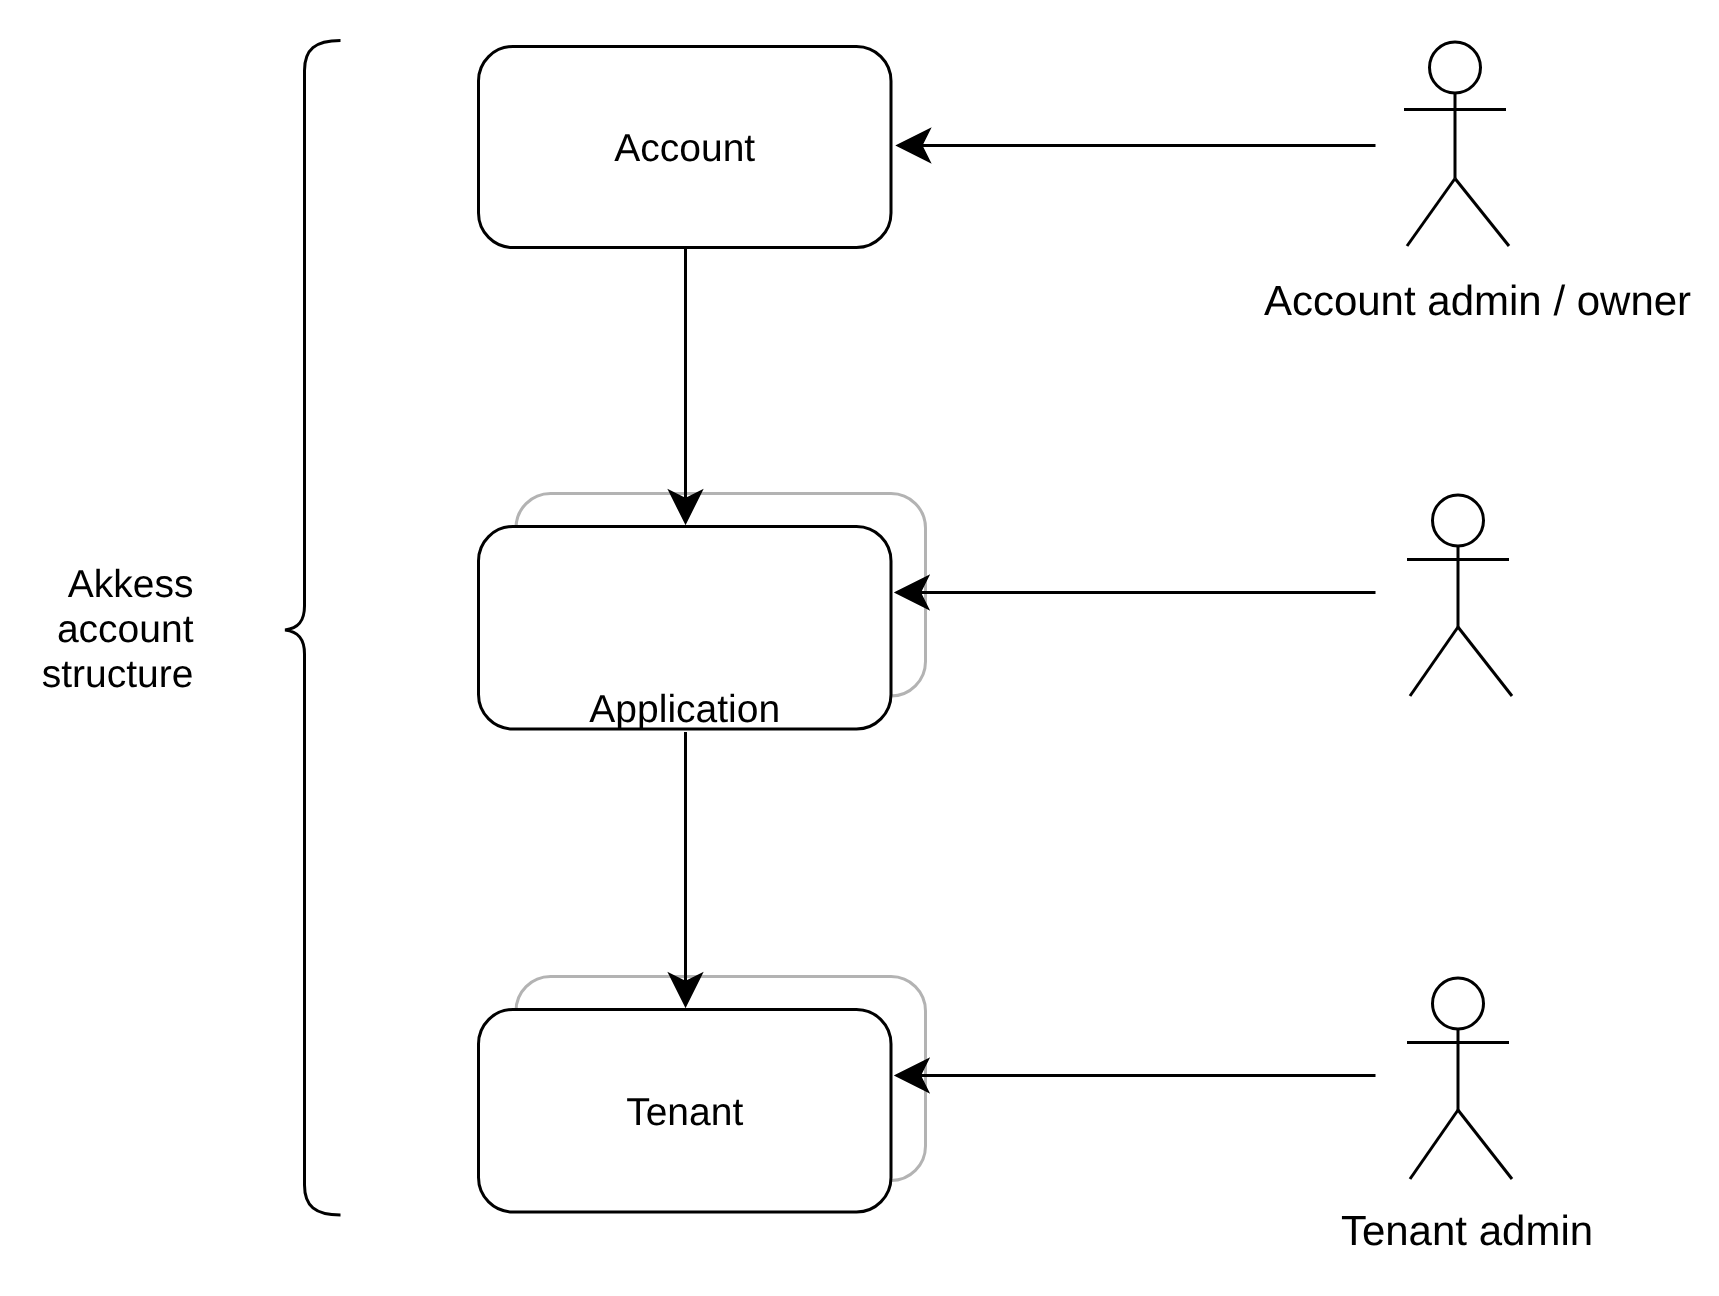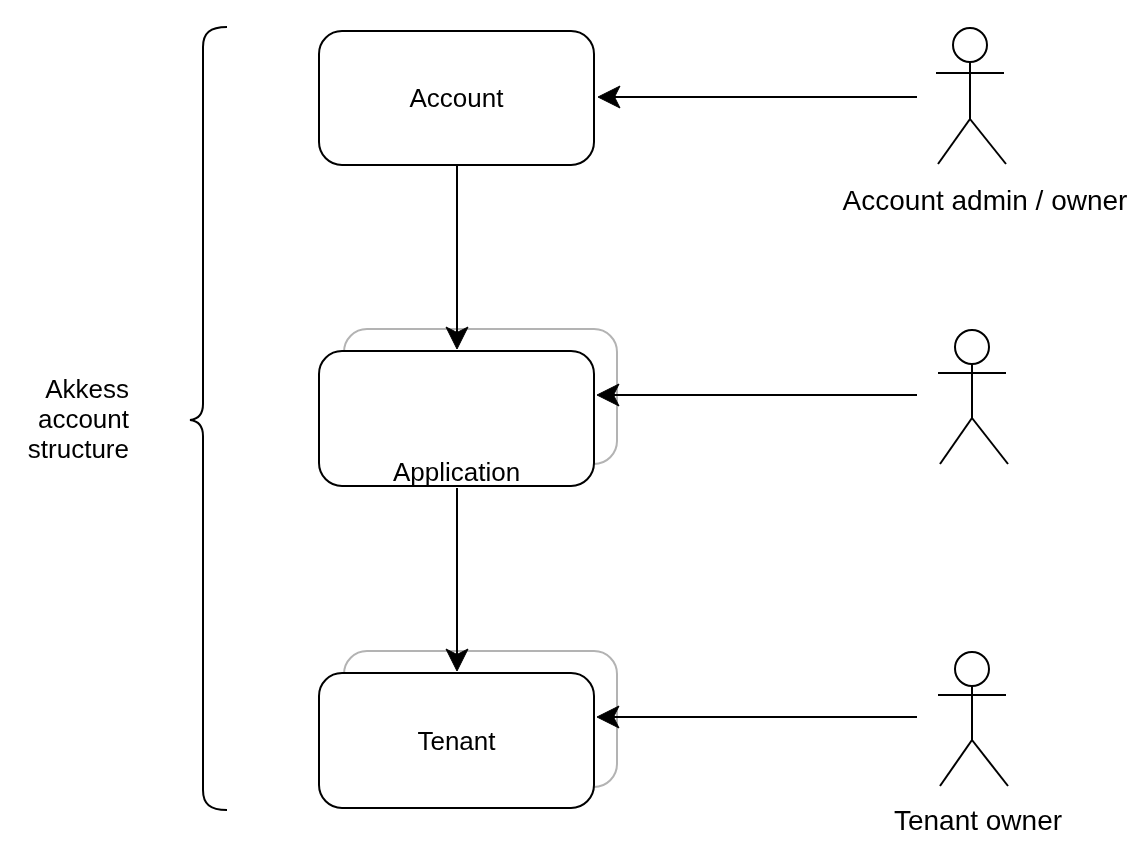--- a/index.html
+++ b/index.html
@@ -139,15 +139,15 @@
     <span class="node-label">Tenant</span>
   </div>
 
   <div class="side-label">Akkess
 account
 structure</div>
 
   <div class="actor-label" style="left:820px; top:185px;">Account admin / owner</div>
 
 
-  <div class="actor-label" style="left:813px; top:805px;">Tenant owner</div>
+  <div class="actor-label" style="left:813px; top:805px;">Tenant admin</div>
 
 </div>
 
 </body></html>

